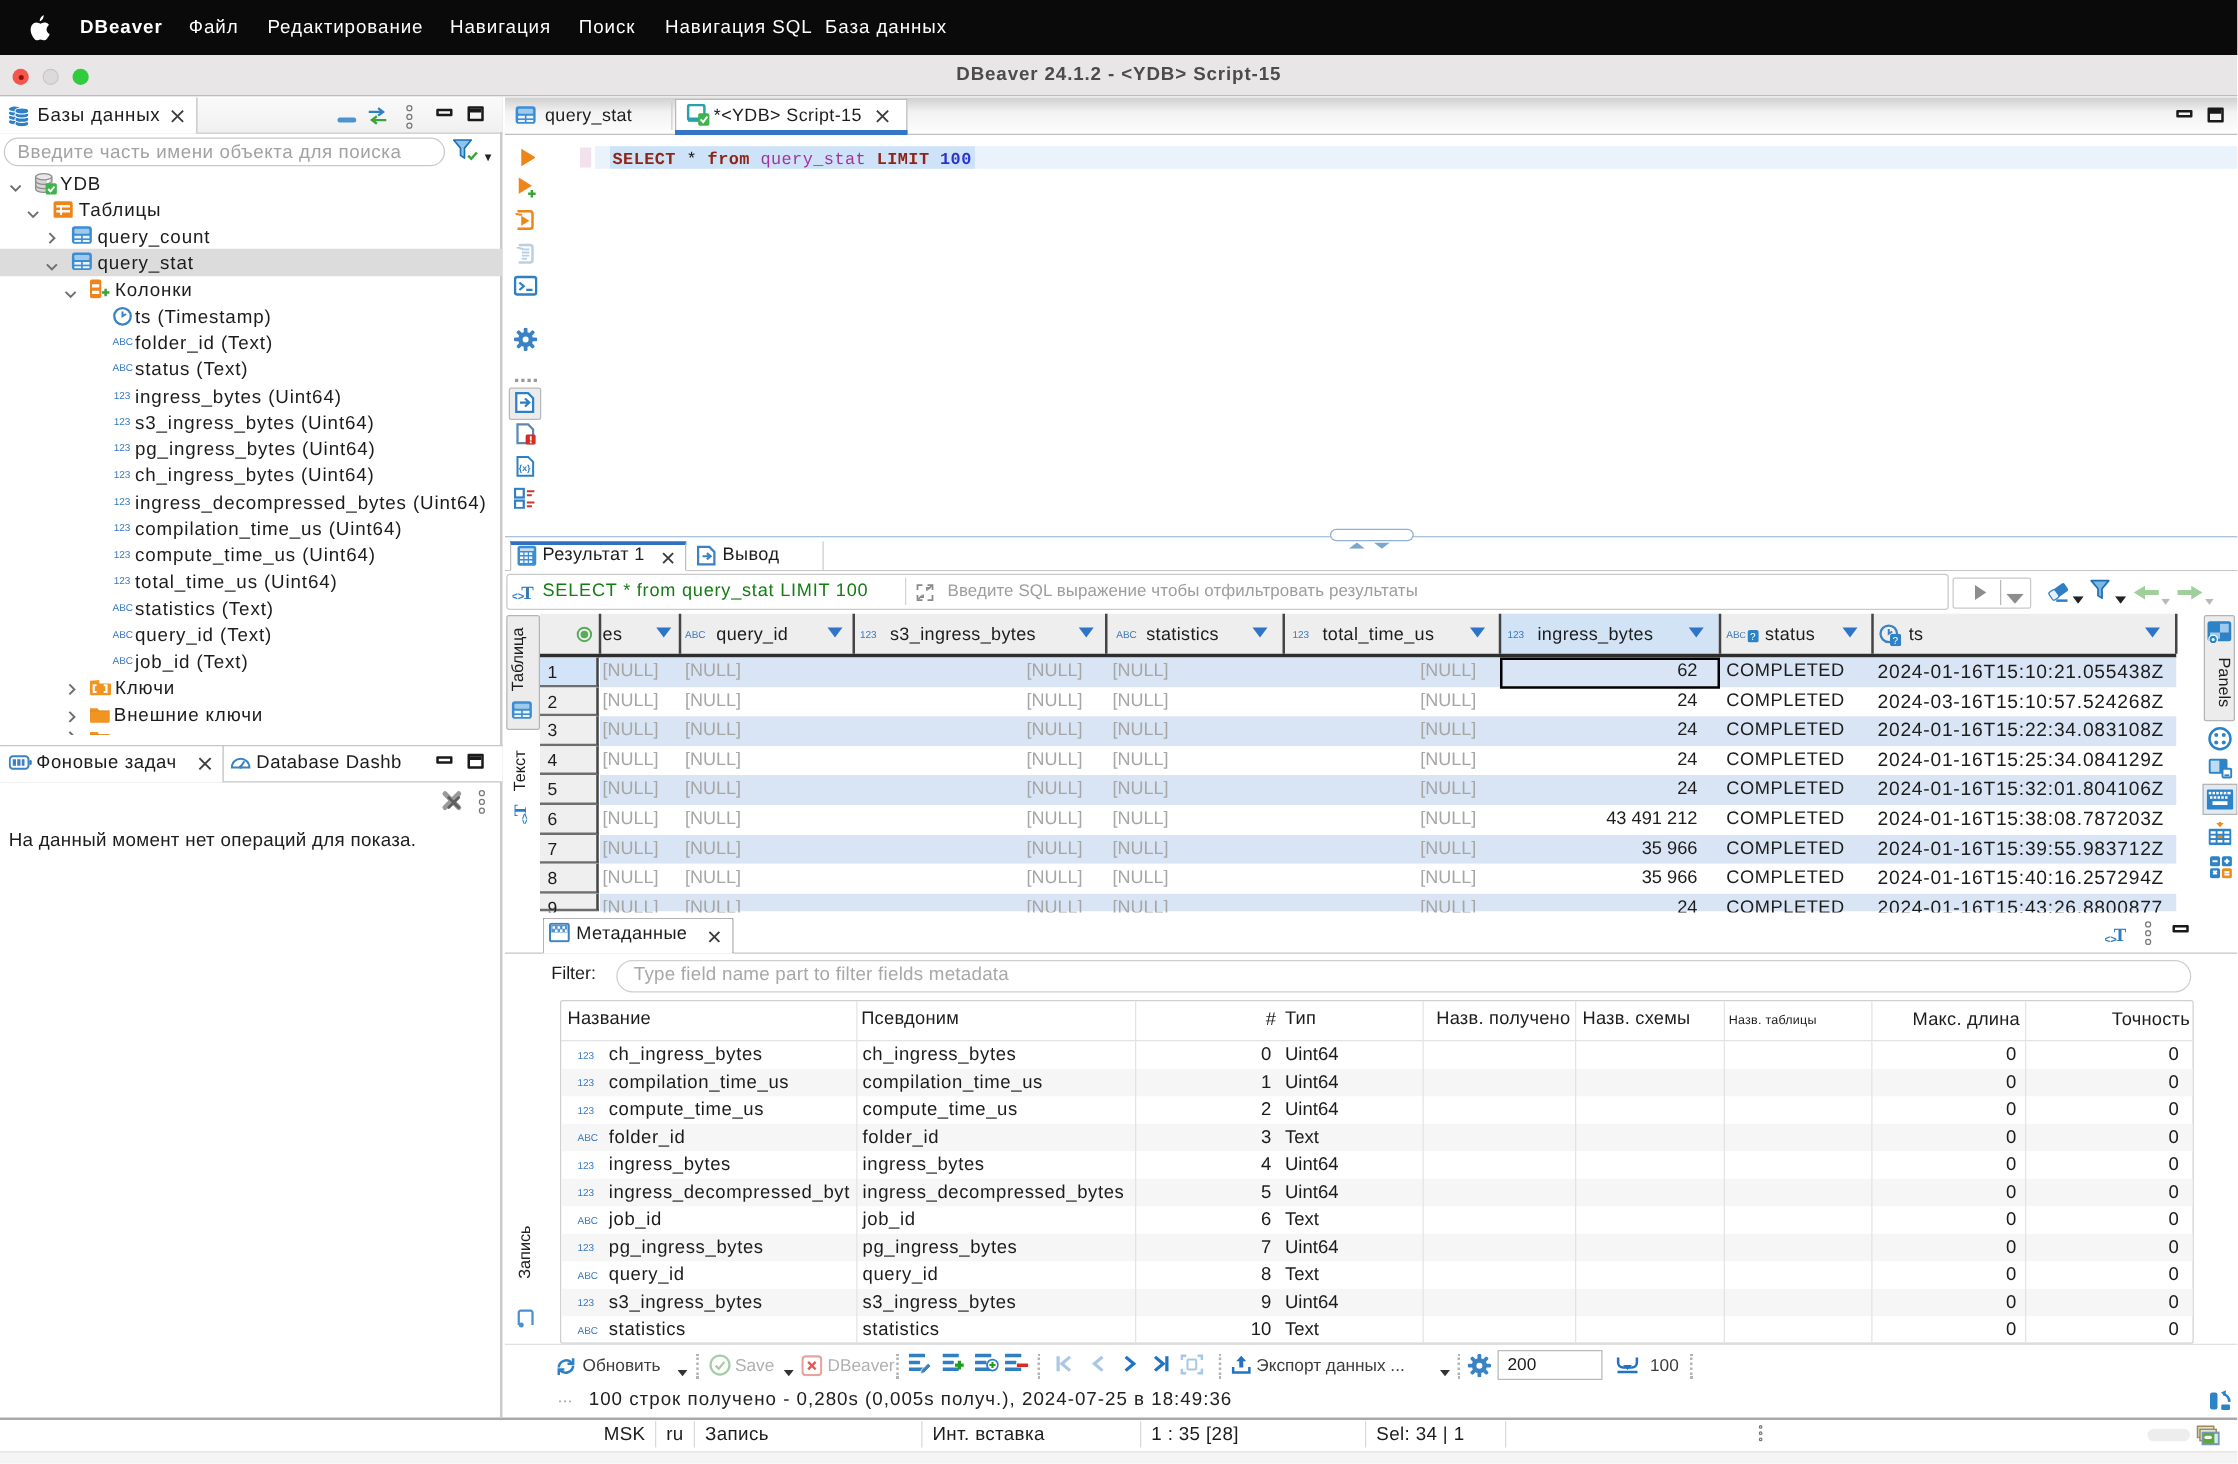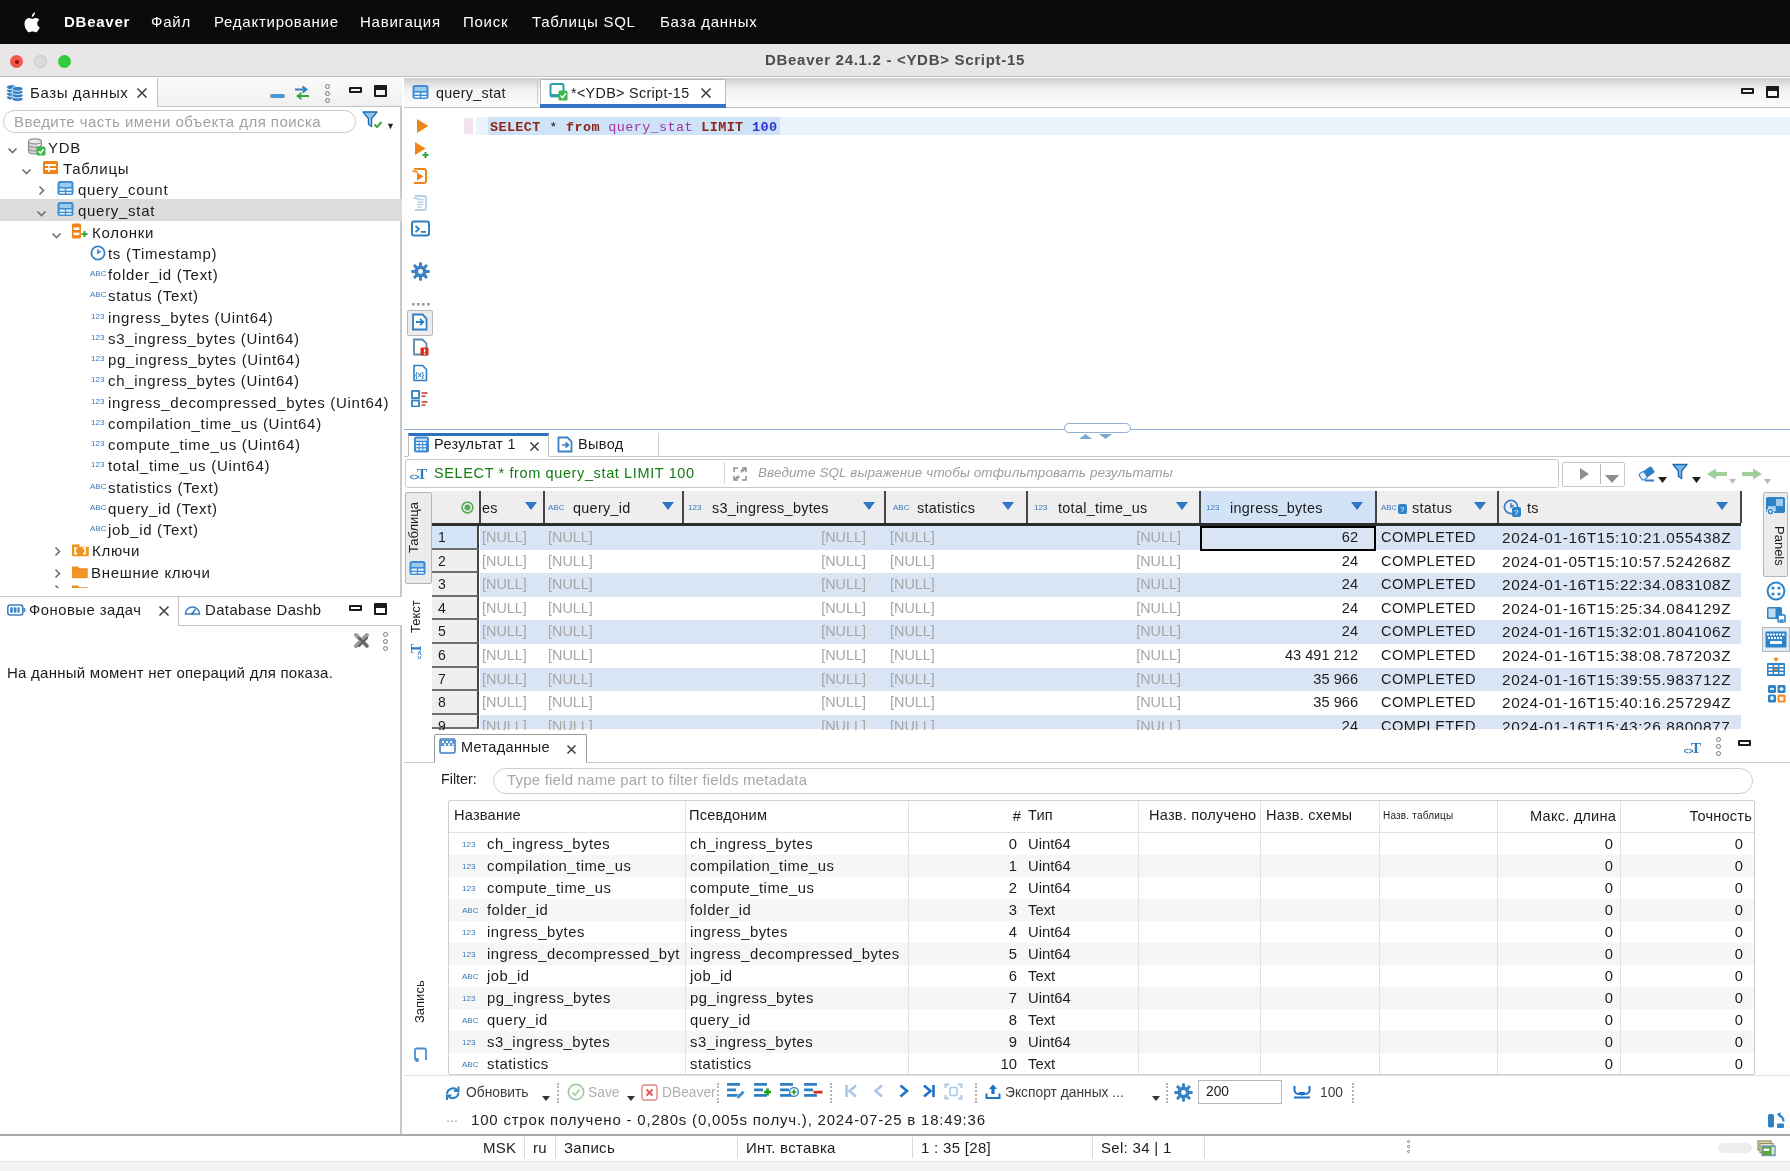--- a/index.html
+++ b/index.html
@@ -32,21 +32,21 @@
     <div style="transform:scale(1.18);transform-origin:0 0"><svg width="17" height="20" viewBox="0 0 17 20">
         <path d="M8.3 5.2 c-0.2 -1.8 1 -3.6 2.6 -4.4 c0.3 1.6 -0.6 3.5 -2.6 4.4 z" fill="#fff"></path>
         <path d="M12.9 10.7 c0 -2 1.6 -3 1.7 -3.1 c-0.9 -1.4 -2.4 -1.6 -2.9 -1.6 c-1.2 -0.1 -2.4 0.7 -3 0.7 c-0.6 0 -1.6 -0.7 -2.6 -0.7 c-1.3 0 -2.6 0.8 -3.3 2 c-1.4 2.4 -0.4 6 1 8 c0.7 1 1.5 2.1 2.5 2 c1 0 1.4 -0.6 2.6 -0.6 c1.2 0 1.6 0.6 2.6 0.6 c1.1 0 1.8 -1 2.4 -2 c0.8 -1.1 1.1 -2.2 1.1 -2.3 c0 0 -2.1 -0.8 -2.1 -3 z" fill="#fff"></path>
       </svg></div>
   </div>
 <div class="mi" style="left:64px;font-weight:bold;letter-spacing:0.75px">DBeaver</div>
 <div class="mi" style="left:151px;font-weight:normal;letter-spacing:0.75px">Файл</div>
 <div class="mi" style="left:214px;font-weight:normal;letter-spacing:0.75px">Редактирование</div>
 <div class="mi" style="left:360px;font-weight:normal;letter-spacing:0.75px">Навигация</div>
 <div class="mi" style="left:463px;font-weight:normal;letter-spacing:0.75px">Поиск</div>
-<div class="mi" style="left:532px;font-weight:normal;letter-spacing:0.75px">Таблицы SQL</div>
+<div class="mi" style="left:532px;font-weight:normal;letter-spacing:0.75px">Навигация SQL</div>
 <div class="mi" style="left:660px;font-weight:normal;letter-spacing:0.75px">База данных</div>
 <div class="a titlebar"></div>
 <div class="tl" style="left:10px;background:#f4564e"></div>
 <div class="a" style="left:14.5px;top:59.5px;width:4px;height:4px;border-radius:50%;background:#8e1408"></div>
 <div class="tl" style="left:34px;background:#dcdbdb;border:0.5px solid #c8c7c7"></div>
 <div class="tl" style="left:58px;background:#33cb3e"></div>
 <div class="wtitle">DBeaver 24.1.2 - &lt;YDB&gt; Script-15</div>
 <div class="a lpanel"></div>
 <div class="a ltabbar"></div>
 <div class="a ltab"></div>
@@ -384,21 +384,21 @@
     </svg></div>
 <div class="a" style="left:434px;top:465px;"><span style="font-size:14.5px;letter-spacing:0.62px;color:#137c13">SELECT * from query_stat LIMIT 100</span></div>
 <div class="a" style="left:724px;top:462px;width:1px;height:22px;background:#d5d5d5"></div>
 <div class="a" style="left:732px;top:466px;"><svg width="16" height="16" viewBox="0 0 16 16">
       <g stroke="#8a8a8a" stroke-width="1.4" fill="none">
         <path d="M2 6 V2 h4 M10 2 h4 v4 M14 10 v4 h-4 M6 14 H2 v-4"></path>
         <path d="M5.5 10.5 L2.8 13.2 M10.5 5.5 L13.2 2.8"></path>
       </g>
       <path d="M6.5 9.5 v2.2 h-2.2 M9.5 6.5 V4.3 h2.2" stroke="#8a8a8a" stroke-width="1.4" fill="none"></path>
     </svg></div>
-<div class="a" style="left:758px;top:465px;"><span style="font-size:13.5px;letter-spacing:0.1px;color:#9d9d9d;font-style:italic">Введите SQL выражение чтобы отфильтровать результаты</span></div>
+<div class="a" style="left:758px;top:465px;"><span style="font-size:13.5px;letter-spacing:0.1px;color:#9d9d9d;">Введите SQL выражение чтобы отфильтровать результаты</span></div>
 <div class="a" style="left:1562px;top:462px;width:63px;height:25px;background:#fff;border:1px solid #c9c9c9;border-radius:2px"></div>
 <div class="a" style="left:1578px;top:467px;"><svg width="12" height="14" viewBox="0 0 12 14">
       <path d="M2 1 L11 7 L2 13 z" fill="#8d8d8d"></path>
     </svg></div>
 <div class="a" style="left:1600px;top:464px;width:1px;height:20px;background:#b9b9b9"></div>
 <div class="a" style="left:1605px;top:471px;"><svg width="14" height="8" viewBox="0 0 14 8">
       <path d="M0 0 h14 l-7 8 z" fill="#8d8d8d"></path>
     </svg></div>
 <div class="a" style="left:1637px;top:464px;"><svg width="20" height="18" viewBox="0 0 20 18">
       <g transform="rotate(-35 9 9)">
@@ -504,21 +504,21 @@
     <div style="position:absolute;width:183px;text-align:right;font-size:14.4px" class="nullv">[NULL]</div>
   </div>
 <div class="a" style="left:890px;top:552.6px;"><span class="nullv" style="font-size:14.4px">[NULL]</span></div>
 <div class="a" style="left:1027px;top:552.6px;">
     <div style="position:absolute;width:154px;text-align:right;font-size:14.4px" class="nullv">[NULL]</div>
   </div>
 <div class="a" style="left:1200px;top:552.6px;">
     <div style="position:absolute;width:158px;text-align:right;font-size:14.6px">24</div>
   </div>
 <div class="a" style="left:1381px;top:552.6px;"><span style="font-size:14.6px;letter-spacing:0.45px">COMPLETED</span></div>
-<div class="a" style="left:1502px;top:552.6px;"><span style="font-size:15.4px;letter-spacing:0.6px">2024-01-05T15:10:57.524268Z</span></div>
+<div class="a" style="left:1502px;top:552.6px;"><span style="font-size:15.4px;letter-spacing:0.6px">2024-03-16T15:10:57.524268Z</span></div>
 <div class="a" style="left:480px;top:573.2px;width:1261px;height:23.6px;background:#d9e5f4"></div>
 <div class="a" style="left:432px;top:573.2px;width:47px;height:23.6px;background:#efefef;border-right:2px solid #454545;border-bottom:2px solid #6e6e6e"></div>
 <div class="a" style="left:438px;top:576.2px;"><span style="font-size:14px">3</span></div>
 <div class="a" style="left:482px;top:576.2px;"><span class="nullv" style="font-size:14.4px">[NULL]</span></div>
 <div class="a" style="left:548px;top:576.2px;"><span class="nullv" style="font-size:14.4px">[NULL]</span></div>
 <div class="a" style="left:683px;top:576.2px;">
     <div style="position:absolute;width:183px;text-align:right;font-size:14.4px" class="nullv">[NULL]</div>
   </div>
 <div class="a" style="left:890px;top:576.2px;"><span class="nullv" style="font-size:14.4px">[NULL]</span></div>
 <div class="a" style="left:1027px;top:576.2px;">

